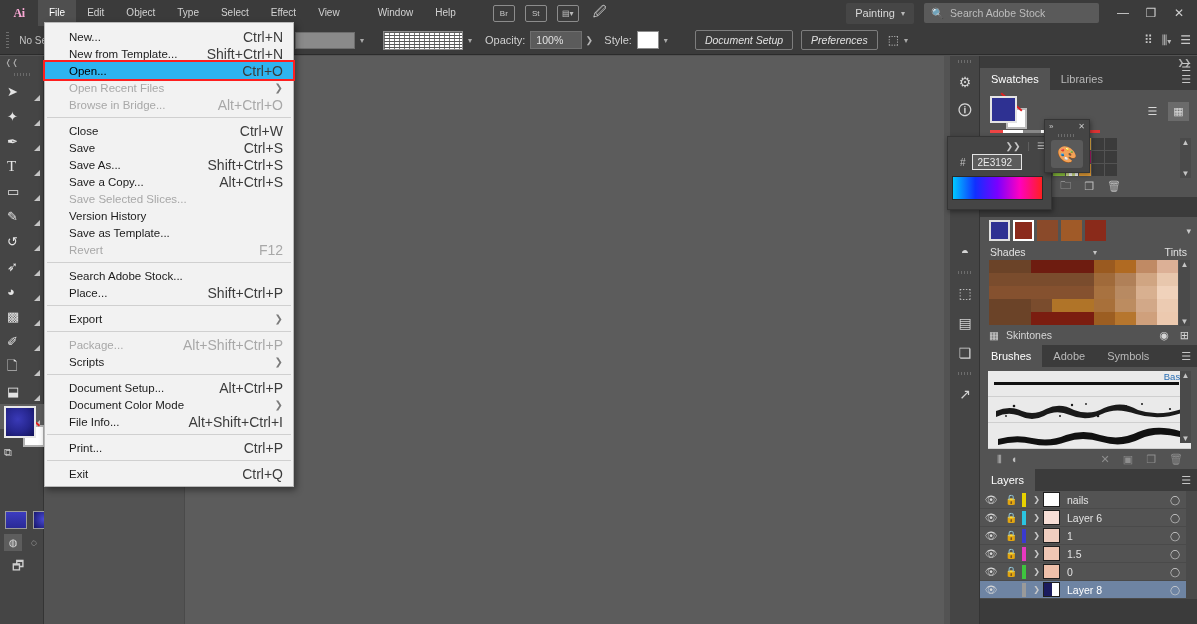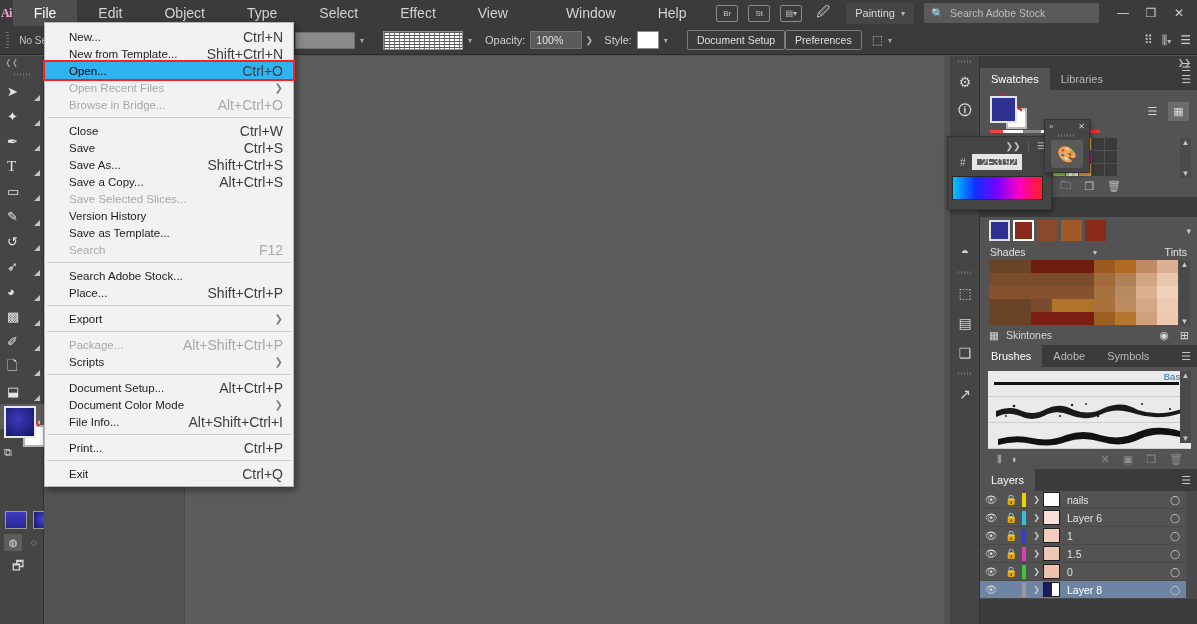--- a/index.html
+++ b/index.html
@@ -19,21 +19,21 @@
     position:absolute; left:0; top:0; width:1197px; height:26px;
     background:#3b3b3b; display:flex; align-items:center;
   }
   .ai-logo{
     width:38px; height:26px; display:flex; align-items:center; justify-content:center;
     color:#f9a8d4; font-weight:bold; font-size:12px; font-family:"Liberation Serif",serif;
     letter-spacing:-0.5px;
   }
   .menu-items{ display:flex; align-items:center; height:26px; }
   .menu-item{
-    padding:0 21px; height:26px; line-height:26px; font-size:14px; color:#d2d2d2; cursor:default;
+    padding:0 11px; height:26px; line-height:26px; font-size:10px; color:#d2d2d2; cursor:default;
   }
   .menu-item.active{ background:#4f4f4f; color:#fff; }
   .menu-gap{ width:16px; }
   .mb-right{ margin-left:auto; display:flex; align-items:center; height:26px; padding-right:4px;}
   .mb-icons{ display:flex; align-items:center; gap:10px; margin-right:12px; }
   .mb-ico{
     width:22px;height:17px;border:1px solid #8c8c8c; border-radius:2px; display:flex;
     align-items:center;justify-content:center;font-size:8px;color:#c9c9c9;
   }
   .mb-ico.nb{ border:none; }
@@ -77,20 +77,22 @@
   .cb-label{ font-size:11px;color:#d0d0d0; margin:0 5px 0 8px;}
   .cb-field{
     width:52px;height:18px;background:#5b5b5b;border:1px solid #6f6f6f;color:#e2e2e2;
     font-size:10.5px; display:flex;align-items:center;padding-left:5px;
   }
   .cb-arrow{ width:14px;text-align:center;color:#b5b5b5;font-size:9px;}
   .style-swatch{ width:22px;height:18px;background:#fff;border:1px solid #8c8c8c;}
   .cb-btn{
     height:20px;padding:0 9px;border:1px solid #7d7d7d;border-radius:2px;
     display:flex;align-items:center; color:#e0e0e0;font-size:10.5px; background:transparent;
+    margin-left:8px;
+    font-style:italic;
   }
   .cb-right{ margin-left:auto; display:flex; align-items:center; padding-right:6px; gap:9px;}
   .cb-ric{ color:#c8c8c8; font-size:12px; }
 
   
   .toolbar{
     position:absolute; left:0; top:56px; width:44px; height:568px;
     background:#454545; border-right:1px solid #343434;
   }
   .tb-collapse{ height:13px; display:flex;align-items:center;justify-content:flex-start;
@@ -428,21 +430,21 @@
     </div>
     <div class="mrow">
       <span class="mlabel">Version History</span>
       <span class="mkey"></span>
     </div>
     <div class="mrow">
       <span class="mlabel">Save as Template...</span>
       <span class="mkey"></span>
     </div>
     <div class="mrow disabled">
-      <span class="mlabel">Search</span>
+      <span class="mlabel">Revert</span>
       <span class="mkey">F12</span>
     </div>
 
     <div class="msep"></div>
 
     <div class="mrow">
       <span class="mlabel">Search Adobe Stock...</span>
       <span class="mkey"></span>
     </div>
     <div class="mrow">
@@ -796,21 +798,21 @@
 
   <div style="position:absolute;left:947px;top:136px;width:105px;height:74px;background:#454545;
               border:1px solid #353535;z-index:70;box-shadow:1px 2px 5px rgba(0,0,0,.4);">
     <div style="height:17px;display:flex;align-items:center;justify-content:flex-end;gap:7px;padding-right:6px;color:#c6c6c6;font-size:9px;">
       <span>❯❯</span>
       <span style="color:#6b6b6b">|</span>
       <span>☰</span>
     </div>
     <div style="display:flex;align-items:center;gap:6px;padding-left:12px;">
       <span style="color:#c0c0c0;font-size:10px">#</span>
-      <div style="width:50px;height:16px;background:#5c5c5c;border:5px solid #e5e5e5;color:#eaeaea;
+      <div style="width:50px;height:16px;background:#5c5c5c;border:1px solid #e5e5e5;color:#eaeaea;
                   font-size:10px;display:flex;align-items:center;padding-left:5px;">2E3192</div>
     </div>
     <div style="margin:6px 8px 0 4px;height:24px;border:1px solid #2a2a2a;
                 background:linear-gradient(to right,#00c8ff,#1030ff,#7a00ff,#ff00c0,#ff2020);"></div>
   </div>
 
   <div style="position:absolute;left:1044px;top:119px;width:46px;height:54px;background:#454545;
               border:1px solid #353535;z-index:72;box-shadow:1px 2px 5px rgba(0,0,0,.4);">
     <div style="height:13px;display:flex;align-items:center;justify-content:space-between;
                 padding:0 4px;color:#c8c8c8;font-size:8px;">

